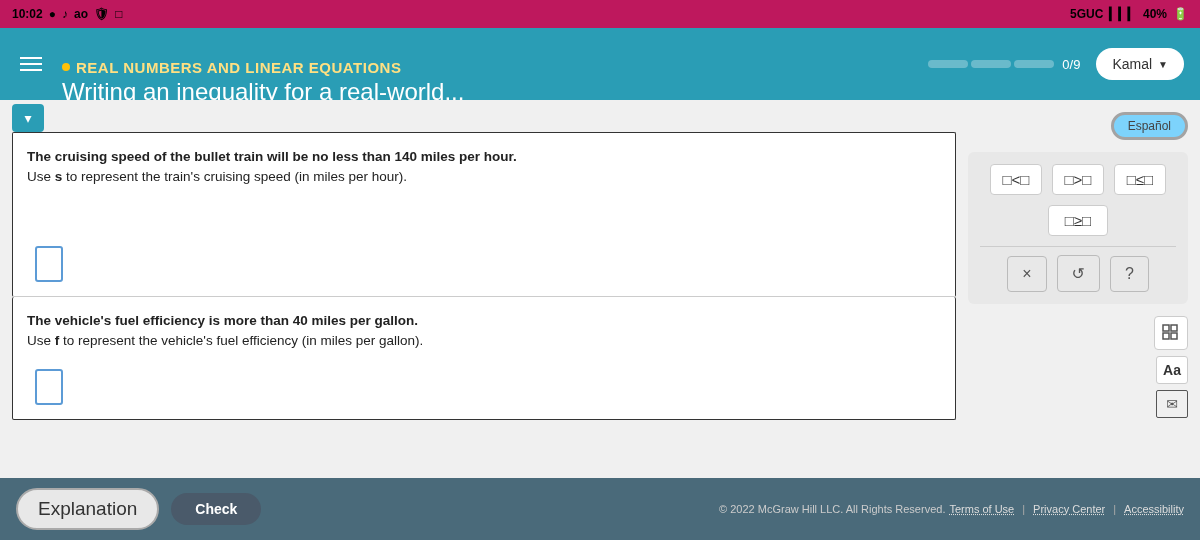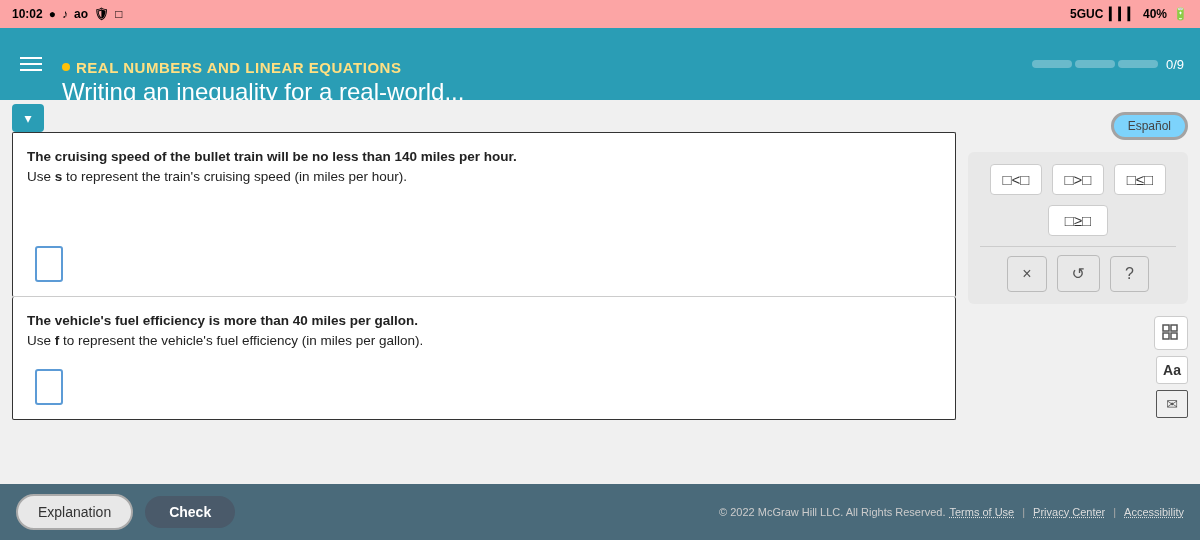--- a/index.html
+++ b/index.html
@@ -7,21 +7,21 @@
       font-family: -apple-system, BlinkMacSystemFont, 'Segoe UI', Arial, sans-serif;
       background: #e8e8e8;
       width: 1200px;
       height: 540px;
       overflow: hidden;
       position: relative;
     }
 
     
     .status-bar {
-      background: #fca5a5;
+      background: #be185d;
       height: 28px;
       display: flex;
       align-items: center;
       justify-content: space-between;
       padding: 0 12px;
       font-size: 12px;
       font-weight: 600;
     }
     .status-left { display: flex; align-items: center; gap: 6px; }
     .status-right { display: flex; align-items: center; gap: 6px; }
@@ -287,21 +287,21 @@
     .bottom-buttons {
       display: flex;
       gap: 12px;
       align-items: center;
     }
     .explanation-btn {
       background: #e8e8e8;
       border: 2px solid #aaa;
       border-radius: 24px;
       padding: 8px 20px;
-      font-size: 14px;
+      font-size: 19px;
       font-weight: 500;
       color: #333;
       cursor: pointer;
     }
     .check-btn {
       background: #4a5a6a;
       border: none;
       border-radius: 24px;
       padding: 8px 24px;
       font-size: 14px;
@@ -392,20 +392,24 @@
     <div class="header-main-title">Writing an inequality for a real-world...</div>
   </div>
   <div class="progress-section">
     <div class="progress-bar-container">
       <div class="progress-segment"></div>
       <div class="progress-segment"></div>
       <div class="progress-segment"></div>
     </div>
     <span class="progress-text">0/9</span>
   </div>
+  <button class="user-button">
+    <span>Kamal</span>
+    <span class="chevron-down">▼</span>
+  </button>
 </div>
 
 <div class="main-content">
   <div class="content-body">
 
     <div class="left-panel">
       <button class="dropdown-button">
         <span>▾</span>
       </button>
 

